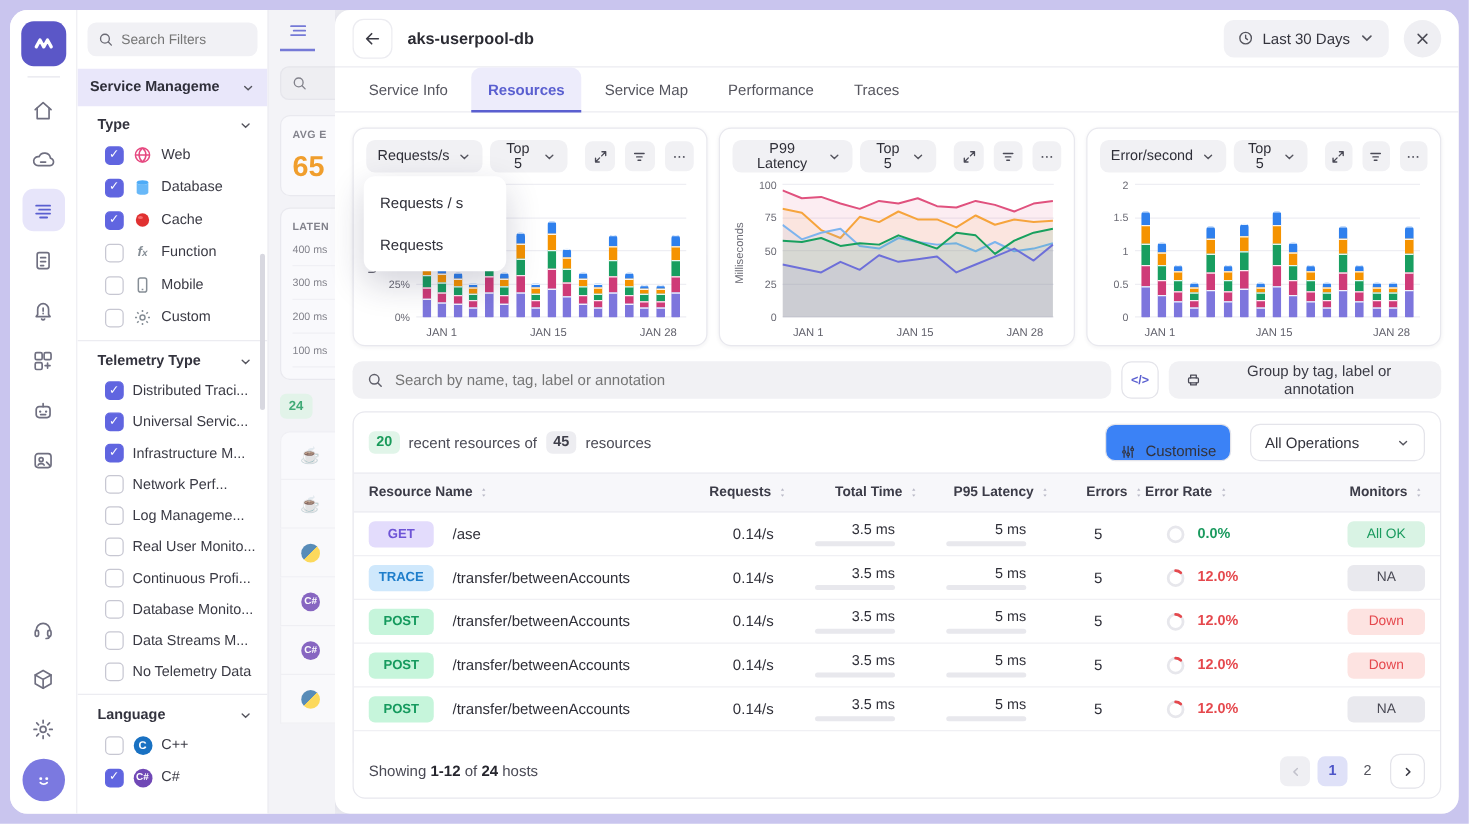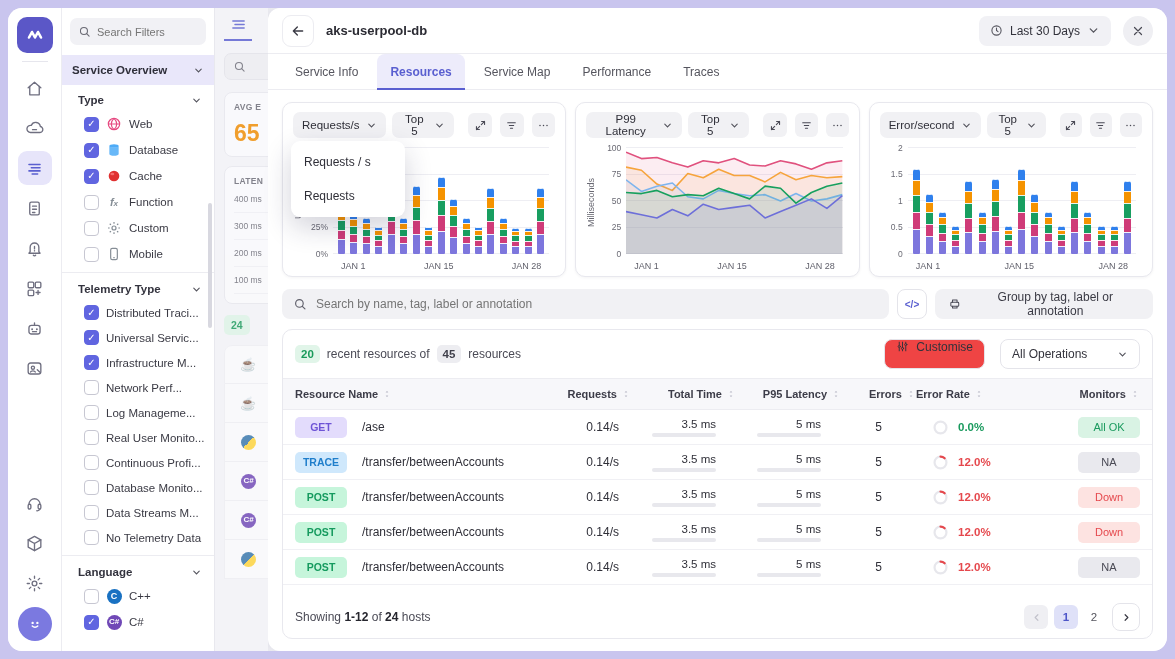--- a/index.html
+++ b/index.html
@@ -98,21 +98,21 @@
   .main-search input{flex:1;border:none;background:transparent;outline:none;font-size:12px;color:#333}
   .code-btn{width:30px;height:30px;border:1px solid #e4e4ea;background:#fff;border-radius:8px;color:#5a5fd0;font-size:10px;font-weight:bold;display:flex;align-items:center;justify-content:center}
   .group-btn{height:30px;background:#f1f1f4;border:none;border-radius:8px;display:flex;align-items:center;gap:9px;padding:0 13px;font-size:12px;color:#3a3a44;width:218px}
   .group-btn svg{width:14px;height:14px;color:#4a4a56}
 
   
   .table-card{margin:0 14px 12px;border:1px solid #e8e8ee;border-radius:10px;background:#fff;display:flex;flex-direction:column;flex:1;min-height:0;overflow:hidden;--cols:minmax(0,1fr) 85px 105px 105px 75px 112px 112px}
   .tsummary{display:flex;align-items:center;gap:7px;padding:9px 12px;font-size:12px;color:#4a4a55;flex:none}
   .badge-num{background:#e1f5e9;color:#199a5a;font-weight:bold;border-radius:5px;padding:3px 6px;font-size:11.5px}
   .badge-num.gray{background:#ededf1;color:#3f3f4a}
-  .customise-btn{height:30px;border:1px solid #e4e4ea;background:#ef4444;border-radius:8px;display:flex;align-items:flex-start;gap:7px;padding:0 11px;font-size:12px;color:#33333c;margin-right:8px}
+  .customise-btn{height:30px;border:1px solid #e4e4ea;background:#3b82f6;border-radius:8px;display:flex;align-items:flex-end;gap:7px;padding:0 11px;font-size:12px;color:#33333c;margin-right:8px}
   .customise-btn svg{width:13px;height:13px}
   .ops-select{height:30px;border:1px solid #e4e4ea;background:#fff;border-radius:8px;display:flex;align-items:center;gap:8px;padding:0 11px;font-size:12px;color:#33333c;width:140px;justify-content:space-between}
   .thead{display:grid;grid-template-columns:var(--cols);background:#f7f7fa;border-top:1px solid #ececf1;border-bottom:1px solid #ececf1;height:32px;align-items:center;padding:0 12px;font-size:11px;font-weight:bold;color:#3c3c48;flex:none}
   .th{display:flex;align-items:center;gap:4px;min-width:0}
   .th.right{justify-content:flex-end}.th.center{justify-content:flex-end}
   .sort{color:#b9b9c6;display:flex;flex:none}
   .sort svg{width:10px;height:10px}
   .trow{display:grid;grid-template-columns:var(--cols);align-items:center;padding:0 12px;height:35px;border-bottom:1px solid #f0f0f4;font-size:12px;color:#2f2f38;flex:none}
   .name-cell{display:flex;align-items:center;gap:15px;min-width:0}
   .method{width:52px;height:21px;border-radius:5px;display:flex;align-items:center;justify-content:center;font-size:10.5px;font-weight:bold;flex:none}
@@ -264,21 +264,21 @@
 
   <aside class="qf">
     <div class="qf-search">
       <svg viewBox="0 0 24 24" fill="none" stroke="currentColor" stroke-width="2" stroke-linecap="round">
           <circle cx="11" cy="11" r="6.5"></circle>
           <path d="M16 16l4.5 4.5"></path>
         </svg>
       <input placeholder="Search Filters" style="">
     </div>
     <div class="so-head">
-      <span>Service Overview</span>
+      <span>Service Manageme</span>
       <svg class="chev" viewBox="0 0 24 24" fill="none" stroke="currentColor" stroke-width="2.4" stroke-linecap="round">
           <path d="M6 9l6 6 6-6"></path>
         </svg>
     </div>
     <div>
         <div class="fgroup-head">
           <span>Type</span>
           <svg class="chev" viewBox="0 0 24 24" fill="none" stroke="currentColor" stroke-width="2.4" stroke-linecap="round">
             <path d="M6 9l6 6 6-6"></path>
           </svg>
@@ -317,35 +317,35 @@
           <span class="cb"></span>
           <span class="fic">
             <span style="color:#868e96;font-style:italic;font-size:11px;font-weight:bold">f<span style="font-size:8px">x</span></span>
           </span>
           <span class="flabel">Function</span>
         </div>
         <div class="fitem">
           <span class="cb"></span>
           <span class="fic">
             <svg viewBox="0 0 24 24" fill="none" stroke="#868e96" stroke-width="1.8">
-              <circle cx="12" cy="12" r="3"></circle>
-              <path d="M12 3v2.5M12 18.5V21M3 12h2.5M18.5 12H21M5.6 5.6l1.8 1.8M16.6 16.6l1.8 1.8M18.4 5.6l-1.8 1.8M7.4 16.6l-1.8 1.8"></path>
-            </svg>
-          </span>
-          <span class="flabel">Custom</span>
+              <rect x="7" y="3.5" width="10" height="17" rx="2.5"></rect>
+              <path d="M11 17.5h2"></path>
+            </svg>
+          </span>
+          <span class="flabel">Mobile</span>
         </div>
         <div class="fitem">
           <span class="cb"></span>
           <span class="fic">
             <svg viewBox="0 0 24 24" fill="none" stroke="#868e96" stroke-width="1.8">
-              <rect x="7" y="3.5" width="10" height="17" rx="2.5"></rect>
-              <path d="M11 17.5h2"></path>
-            </svg>
-          </span>
-          <span class="flabel">Mobile</span>
+              <circle cx="12" cy="12" r="3"></circle>
+              <path d="M12 3v2.5M12 18.5V21M3 12h2.5M18.5 12H21M5.6 5.6l1.8 1.8M16.6 16.6l1.8 1.8M18.4 5.6l-1.8 1.8M7.4 16.6l-1.8 1.8"></path>
+            </svg>
+          </span>
+          <span class="flabel">Custom</span>
         </div>
         <div class="fgroup-head bordered">
           <span>Telemetry Type</span>
           <svg class="chev" viewBox="0 0 24 24" fill="none" stroke="currentColor" stroke-width="2.4" stroke-linecap="round">
             <path d="M6 9l6 6 6-6"></path>
           </svg>
         </div>
         <div class="fitem">
           <span class="cb on">✓</span>
           <span class="flabel">Distributed Traci...</span>

